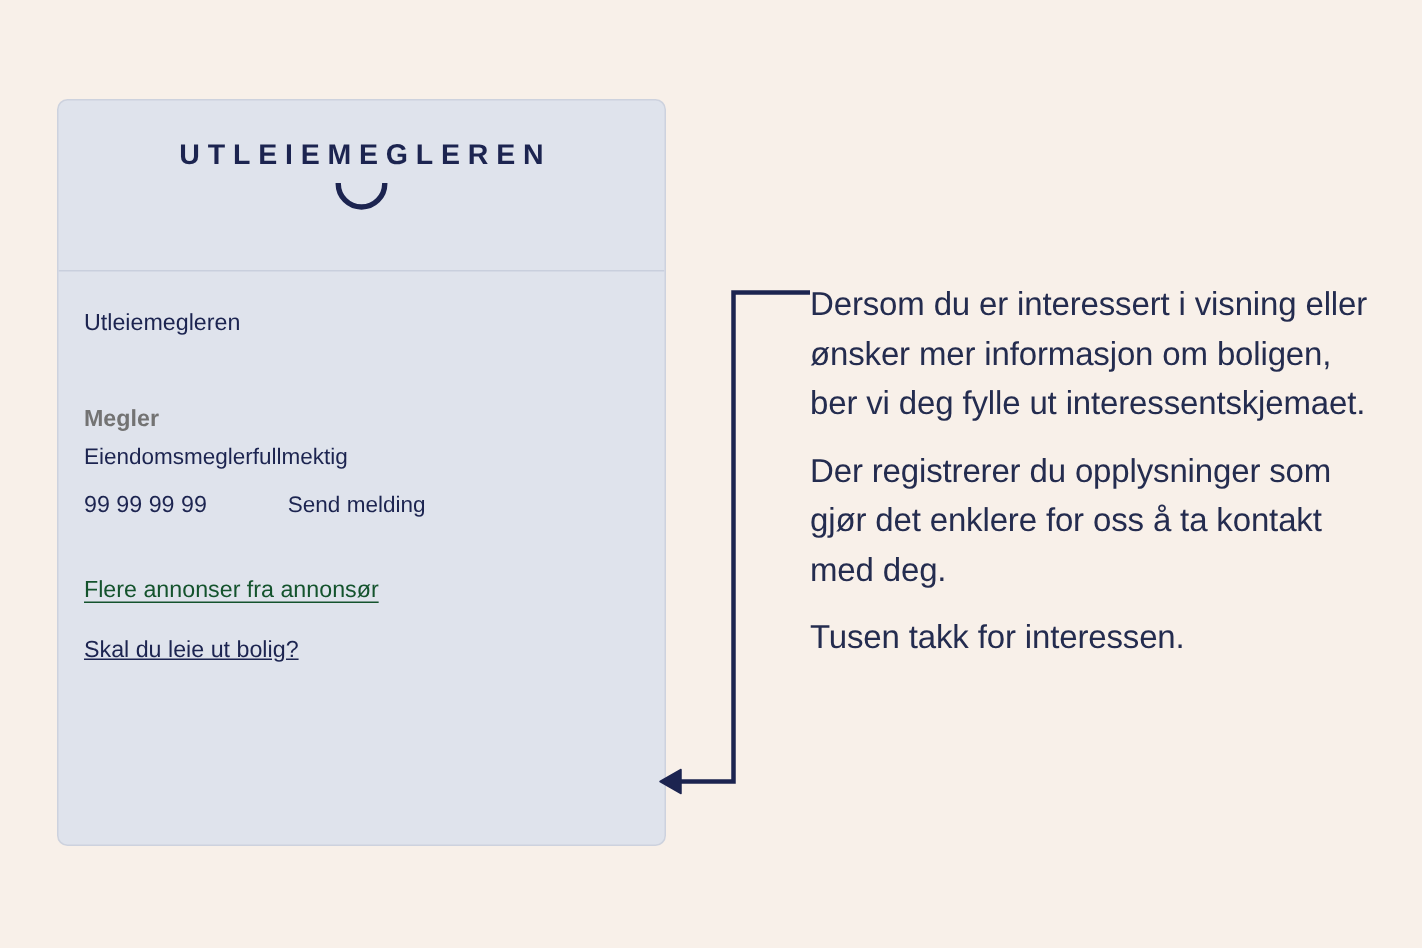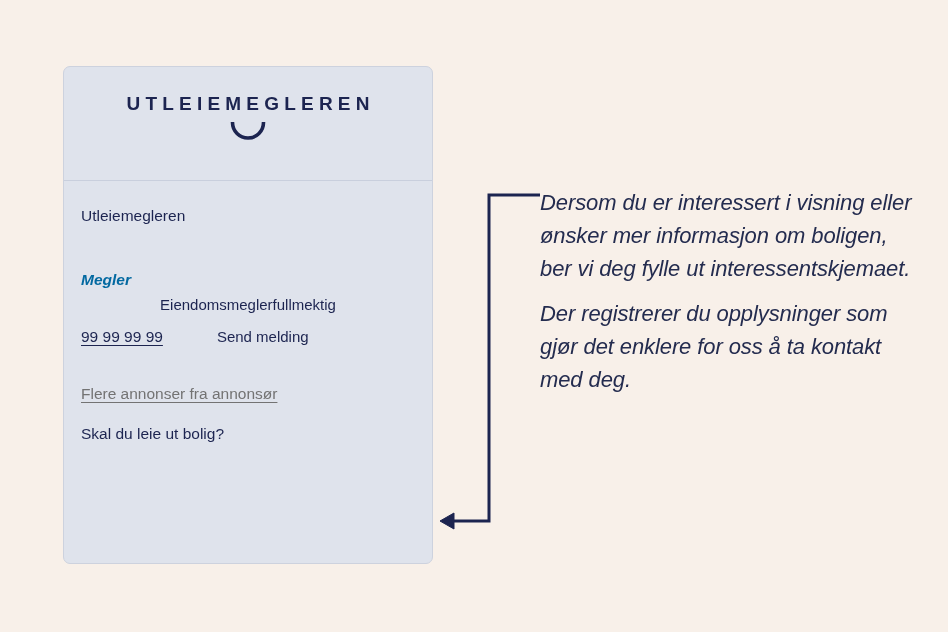--- a/index.html
+++ b/index.html
@@ -11,23 +11,23 @@
     height: 632px;
     background: #f8f0e9;
     font-family: "Liberation Sans", sans-serif;
     overflow: hidden;
     position: relative;
   }
 
   
   .agent-card {
     position: absolute;
-    left: 63px;
+    left: 38px;
     top: 66px;
-    width: 370px;
+    width: 406px;
     height: 498px;
     background: #dfe3ec;
     border: 1px solid #cdd2de;
     border-radius: 7px;
     box-sizing: border-box;
     overflow: hidden;
   }
 
   .card-header {
     height: 114px;
@@ -68,95 +68,92 @@
     font-size: 15.5px;
     line-height: 1.2;
     margin: 0;
   }
 
   .agent-block {
     margin-top: 44px;
   }
 
   .agent-role-title {
-    color: #0369a1;
+    color: #737373;
     font-size: 15.5px;
     font-weight: bold;
     line-height: 1.25;
     margin: 0;
-    font-style: italic;
   }
 
   .agent-role-sub {
     color: #1c2450;
     font-size: 15px;
     line-height: 1.25;
     margin: 7px 0 0 0;
-    text-align: center;
   }
 
   .contact-row {
     margin-top: 13px;
     display: flex;
     align-items: baseline;
   }
 
   .phone-link {
     color: #1c2450;
     font-size: 15.5px;
+    text-underline-offset: 3px;
+    cursor: pointer;
+  }
+
+  .message-link {
+    color: #1c2450;
+    font-size: 15px;
+    margin-left: 54px;
+    cursor: pointer;
+  }
+
+  .links-block {
+    margin-top: 39px;
+  }
+
+  .more-ads-link {
+    display: inline-block;
+    color: #14532d;
+    font-size: 15.5px;
     text-decoration: underline;
     text-underline-offset: 3px;
     cursor: pointer;
   }
 
-  .message-link {
-    color: #1c2450;
-    font-size: 15px;
-    margin-left: 54px;
-    cursor: pointer;
-  }
-
-  .links-block {
-    margin-top: 39px;
-  }
-
-  .more-ads-link {
-    display: inline-block;
-    color: #737373;
-    font-size: 15.5px;
-    text-decoration: underline;
-    text-underline-offset: 3px;
-    cursor: pointer;
-  }
-
   .secondary-link {
     display: block;
     color: #1c2450;
     font-size: 15.5px;
     margin-top: 22px;
     cursor: pointer;
+    text-decoration: underline;
   }
 
   
   .connector {
     position: absolute;
     left: 430px;
     top: 180px;
     width: 115px;
     height: 360px;
     pointer-events: none;
   }
 
   
   .annotation {
     position: absolute;
     left: 540px;
     top: 186px;
     width: 372px;
-    font-style: italic;
   }
 
   .annotation p {
     margin: 0;
     color: #242c4f;
     font-size: 22px;
     line-height: 33px;
     letter-spacing: -0.1px;
   }
 
@@ -199,13 +196,14 @@
 </div>
 
 <svg class="connector">
   <path d="M110 15 L59 15 L59 341 L22 341" fill="none" stroke="#1c2450" stroke-width="3"></path>
   <path d="M10 341 L24 333 L24 349 Z" fill="#1c2450" stroke="#1c2450" stroke-width="1" stroke-linejoin="round"></path>
 </svg>
 
 <div class="annotation">
   <p>Dersom du er interessert i visning eller ønsker mer informasjon om boligen, ber vi deg fylle ut interessentskjemaet.</p>
   <p>Der registrerer du opplysninger som gjør det enklere for oss å ta kontakt med deg.</p>
+  <p>Tusen takk for interessen.</p>
 </div>
 
 </body></html>

